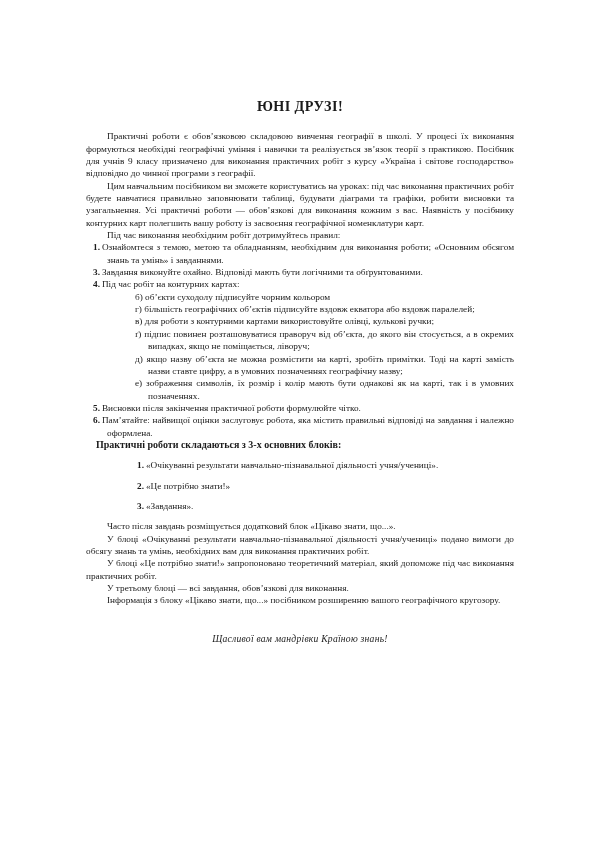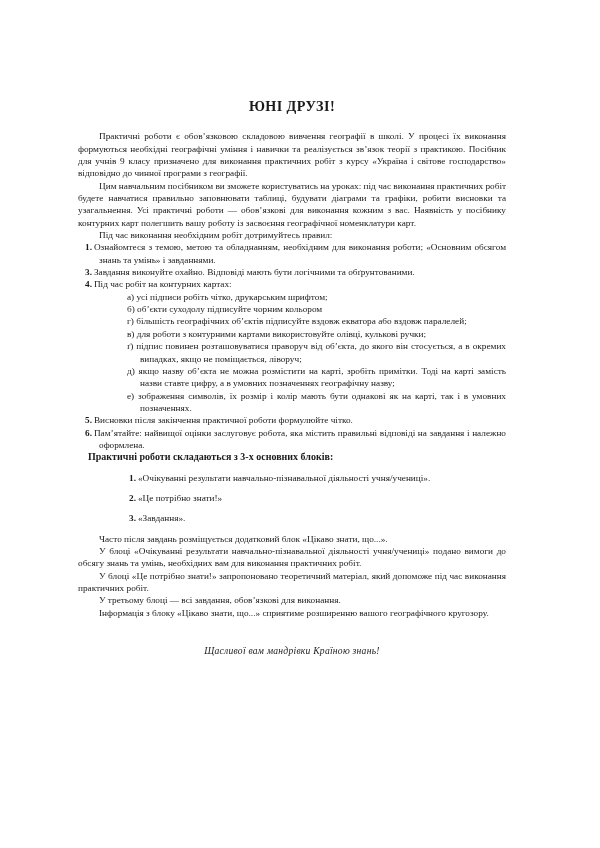--- a/index.html
+++ b/index.html
@@ -20,21 +20,21 @@
   .page {
     position: relative;
     width: 600px;
     height: 848px;
     background: #ffffff;
     box-sizing: border-box;
   }
 
   .content {
     position: absolute;
-    left: 78px;
+    left: 86px;
     top: 98px;
     width: 428px;
   }
 
   .doc-title {
     font-size: 14.2px;
     font-weight: bold;
     text-align: center;
     letter-spacing: 0.4px;
     margin: 0 0 16px 0;
@@ -143,21 +143,20 @@
       </li>
       <li class="rule-item">
         <span class="num">3.</span><span>Завдання виконуйте охайно. Відповіді мають бути логічними та обґрунтованими.</span>
       </li>
       <li class="rule-item">
         <span class="num">4.</span><span>Під час робіт на контурних картах:</span>
       </li>
     </ul>
 
     <ul class="subs">
-      <li class="sub-item">а) усі підписи робіть чітко, друкарським шрифтом;</li>
       <li class="sub-item">б) об’єкти суходолу підписуйте чорним кольором</li>
       <li class="sub-item">г) більшість географічних об’єктів підписуйте вздовж екватора або вздовж паралелей;</li>
       <li class="sub-item">в) для роботи з контурними картами використовуйте олівці, кулькові ручки;</li>
       <li class="sub-item">ґ) підпис повинен розташовуватися праворуч від об’єкта, до якого він стосується, а в окремих випадках, якщо не поміщається, ліворуч;</li>
       <li class="sub-item">д) якщо назву об’єкта не можна розмістити на карті, зробіть примітки. Тоді на карті замість назви ставте цифру, а в умовних позначеннях географічну назву;</li>
       <li class="sub-item">е) зображення символів, їх розмір і колір мають бути однакові як на карті, так і в умовних позначеннях.</li>
     </ul>
 
     <ul class="rules">
       <li class="rule-item">
@@ -179,18 +178,18 @@
       </li>
       <li class="block-item">
         <span class="num">3.</span><span>«Завдання».</span>
       </li>
     </ul>
 
     <p class="para">Часто після завдань розміщується додатковий блок «Цікаво знати, що...».</p>
     <p class="para">У блоці «Очікуванні результати навчально-пізнавальної діяльності учня/учениці» подано вимоги до обсягу знань та умінь, необхідних вам для виконання практичних робіт.</p>
     <p class="para">У блоці «Це потрібно знати!» запропоновано теоретичний матеріал, який допоможе під час виконання практичних робіт.</p>
     <p class="para">У третьому блоці — всі завдання, обов’язкові для виконання.</p>
-    <p class="para">Інформація з блоку «Цікаво знати, що...» сприятиме розширенню вашого географічного кругозору.</p>
+    <p class="para">Інформація з блоку «Цікаво знати, що...» посібником розширенню вашого географічного кругозору.</p>
 
     <p class="closing">Щасливої вам мандрівки Країною знань!</p>
 
   </div>
 </div>
 
 </body></html>

